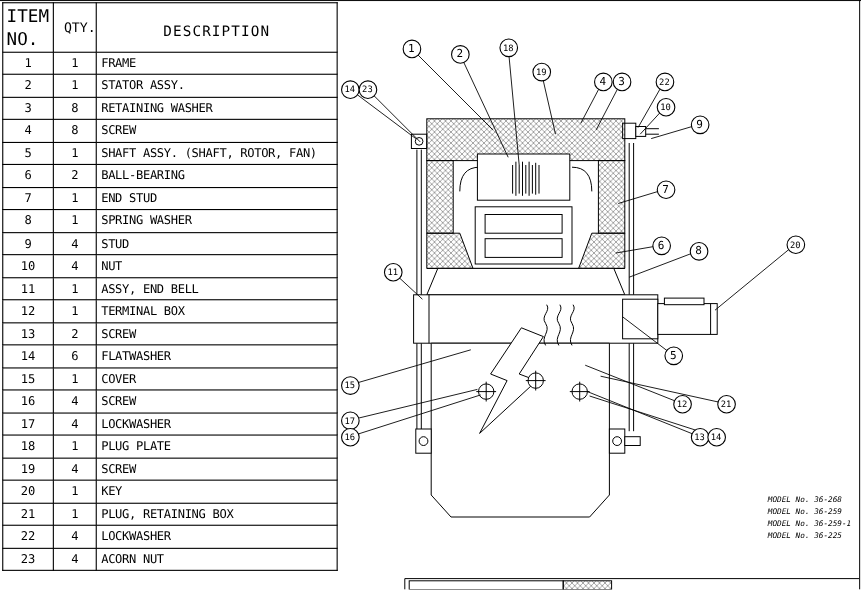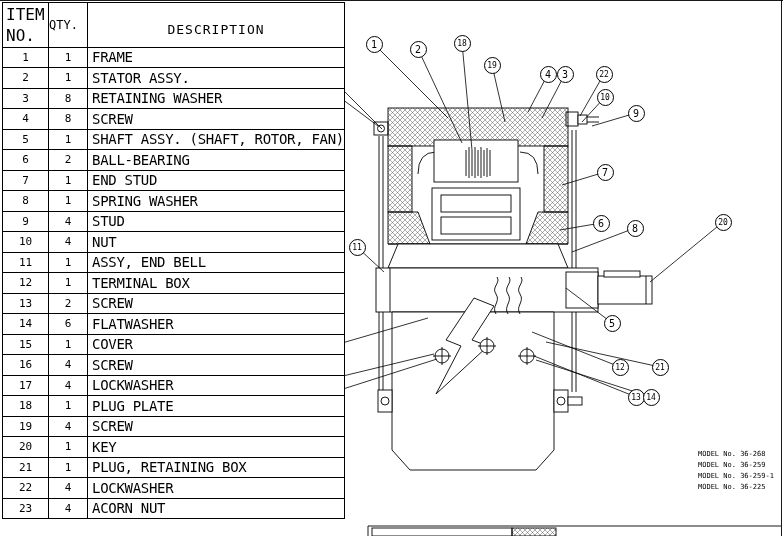--- a/index.html
+++ b/index.html
@@ -17,27 +17,27 @@
     font-size:10px;line-height:15px;text-align:center;
   }
   .parts-table{
     position:absolute;left:2px;top:2px;z-index:4;background:#fff;
     border-collapse:collapse;table-layout:fixed;
   }
   .parts-table th,.parts-table td{border:1px solid #000;padding:0;font-weight:normal;}
   thead tr{height:36px;}
   tbody tr{height:20.5px;}
   th.c-item{width:42px;font-size:16px;text-align:left;vertical-align:top;padding:2px 0 0 3px;line-height:1.3;}
-  th.c-qty{width:38px;font-size:12px;text-align:left;vertical-align:middle;}
+  th.c-qty{width:38px;font-size:12px;text-align:right;vertical-align:middle;}
   th.c-desc{width:218px;font-size:13px;letter-spacing:1px;text-align:center;vertical-align:top;padding-top:19px;}
   td.c-item,td.c-qty{text-align:center;font-size:11px;}
-  td.c-desc{font-size:14px;padding-left:4px;letter-spacing:-0.3px;white-space:nowrap;overflow:hidden;}
+  td.c-desc{font-size:11px;padding-left:4px;letter-spacing:-0.3px;white-space:nowrap;overflow:hidden;}
   .models{
     position:absolute;left:698px;top:449px;z-index:4;
-    font-size:7px;line-height:11px;white-space:nowrap;
+    font-size:7px;line-height:11px;white-space:nowrap;font-style:italic;
   }
 </style>
 </head>
 <body>
 
 <svg id="motor-svg" width="783" height="536">
   <defs>
     <pattern id="xh" width="5" height="5" patternUnits="userSpaceOnUse">
       <path d="M0 5 L5 0 M0 0 L5 5" stroke="#333" stroke-width="0.4" fill="none"></path>
     </pattern>

